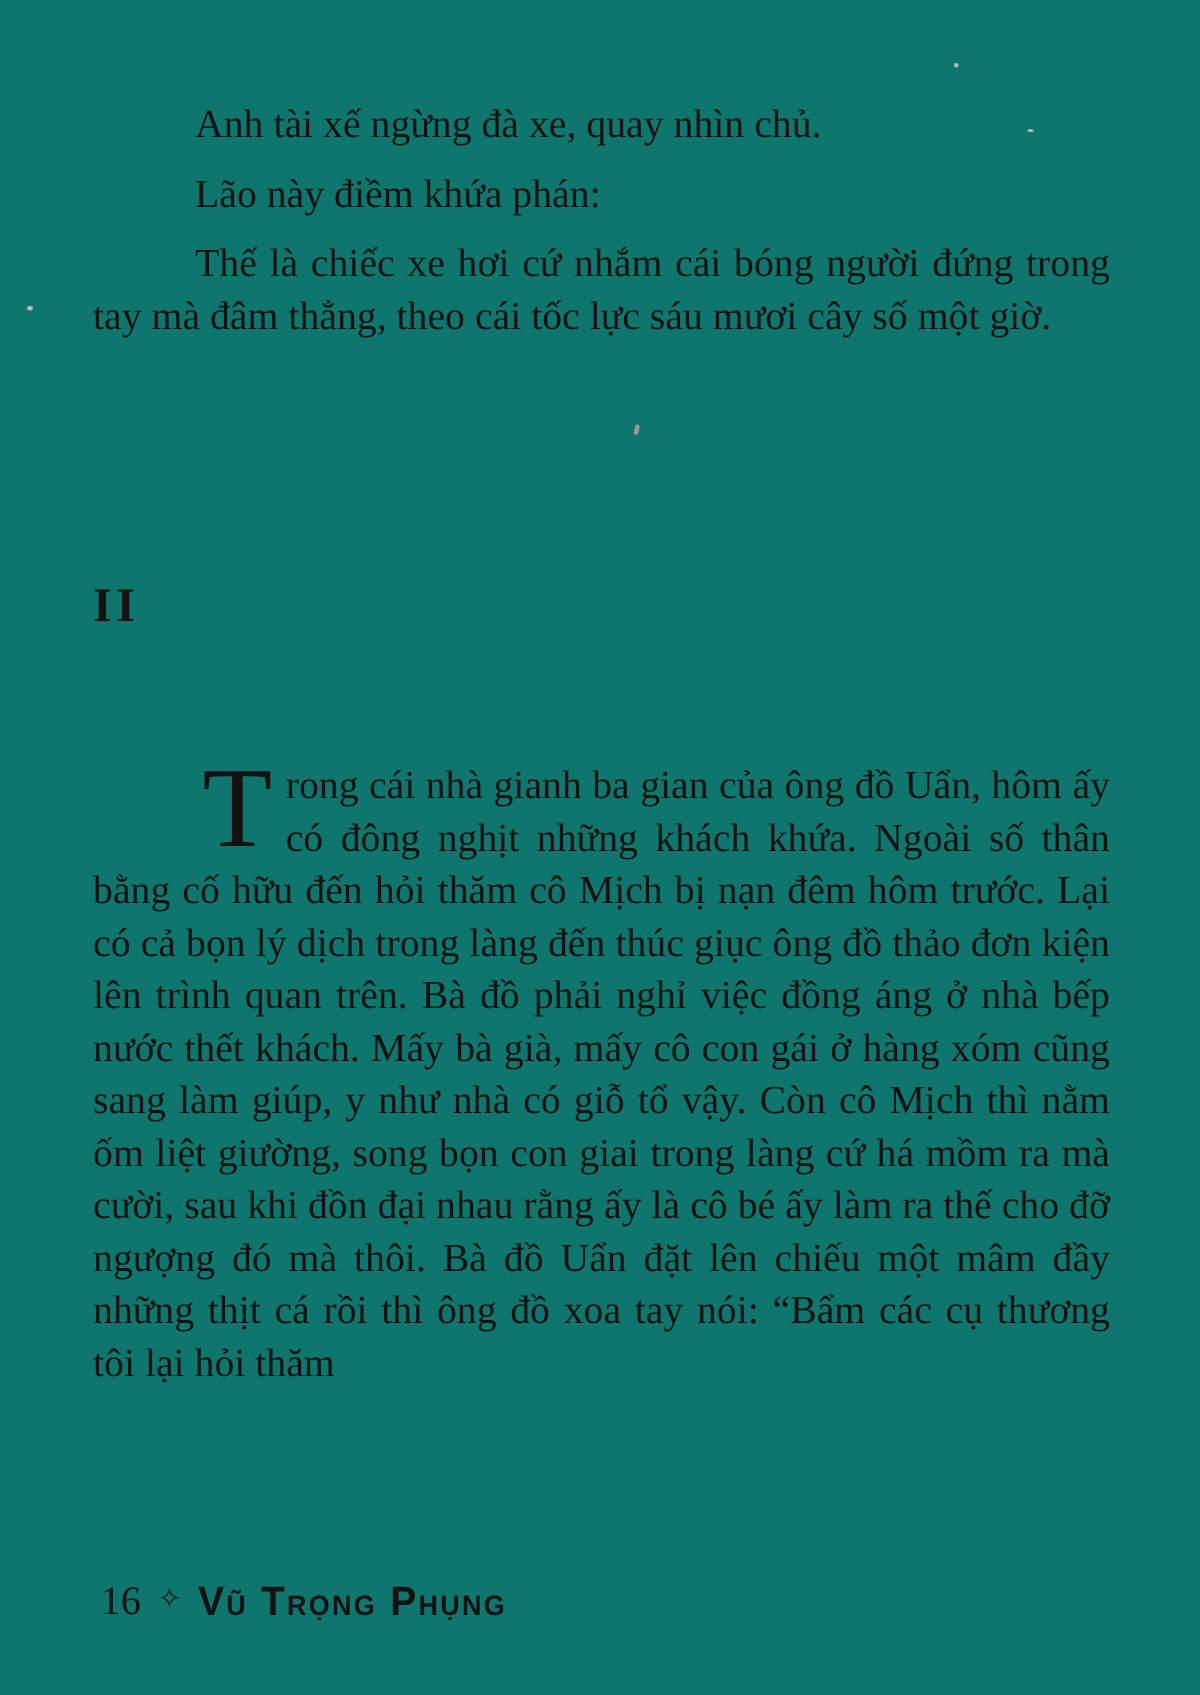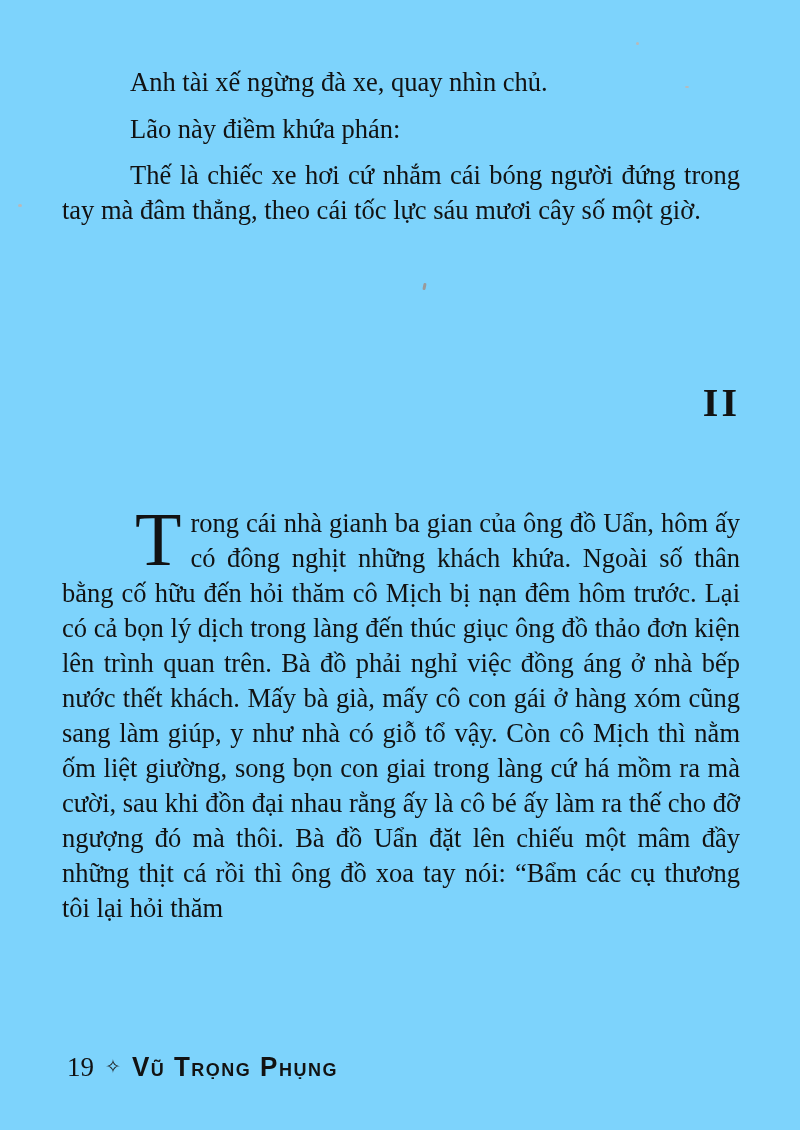--- a/index.html
+++ b/index.html
@@ -4,43 +4,43 @@
 <style>
   html, body {
     margin: 0;
     padding: 0;
     background: #ffffff;
   }
   .page {
     position: relative;
     width: 800px;
     height: 1130px;
-    background: #7dd3fc;
+    background: #0f766e;
     overflow: hidden;
     font-family: "Liberation Serif", "DejaVu Serif", serif;
     color: #121212;
   }
   .content {
     padding: 64px 60px 0 62px;
   }
   .para {
     font-size: 26.5px;
     line-height: 36px;
     margin: 0 0 11px 0;
     text-indent: 68px;
     text-align: left;
   }
   .para.justified {
     text-align: justify;
     line-height: 35px;
   }
   .chapter-heading {
     margin: 152px 0 0 0;
-    text-align: right;
-    font-size: 40px;
+    text-align: left;
+    font-size: 32px;
     line-height: 46px;
     font-weight: bold;
     letter-spacing: 3px;
   }
   .body-para {
     margin: 80px 0 0 0;
     font-size: 26.5px;
     line-height: 35px;
     text-align: justify;
     text-indent: 0;
@@ -107,21 +107,21 @@
 
     <p class="para justified">Thế là chiếc xe hơi cứ nhắm cái bóng người đứng trong tay mà đâm thẳng, theo cái tốc lực sáu mươi cây số một giờ.</p>
 
     <h2 class="chapter-heading">II</h2>
 
     <p class="body-para"><span class="dropcap">T</span><span>rong cái nhà gianh ba gian của ông đồ Uẩn, hôm ấy có đông nghịt những khách khứa. Ngoài số thân bằng cố hữu đến hỏi thăm cô Mịch bị nạn đêm hôm trước. Lại có cả bọn lý dịch trong làng đến thúc giục ông đồ thảo đơn kiện lên trình quan trên. Bà đồ phải nghỉ việc đồng áng ở nhà bếp nước thết khách. Mấy bà già, mấy cô con gái ở hàng xóm cũng sang làm giúp, y như nhà có giỗ tổ vậy. Còn cô Mịch thì nằm ốm liệt giường, song bọn con giai trong làng cứ há mồm ra mà cười, sau khi đồn đại nhau rằng ấy là cô bé ấy làm ra thế cho đỡ ngượng đó mà thôi. Bà đồ Uẩn đặt lên chiếu một mâm đầy những thịt cá rồi thì ông đồ xoa tay nói: “Bẩm các cụ thương tôi lại hỏi thăm</span></p>
 
   </div>
 
   <div class="footer">
-    <span class="page-num">19</span>
+    <span class="page-num">16</span>
     <span class="sep">✧</span>
     <span class="running-title">Vũ Trọng Phụng</span>
   </div>
 
   <div class="speck s1"></div>
   <div class="speck s2"></div>
   <div class="speck s3"></div>
   <div class="speck s4"></div>
 
 </div>

